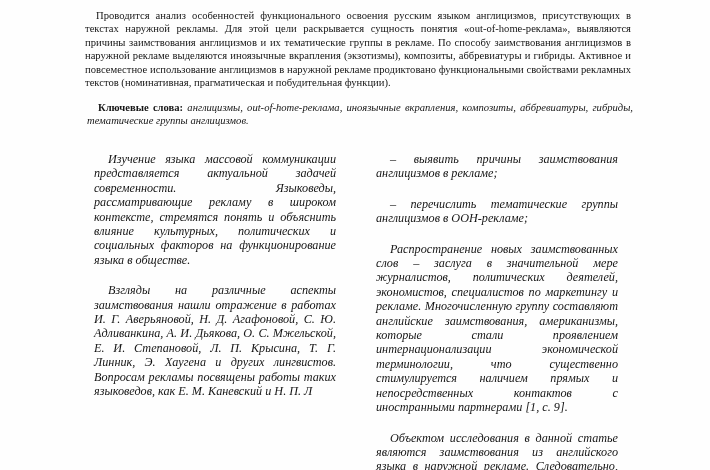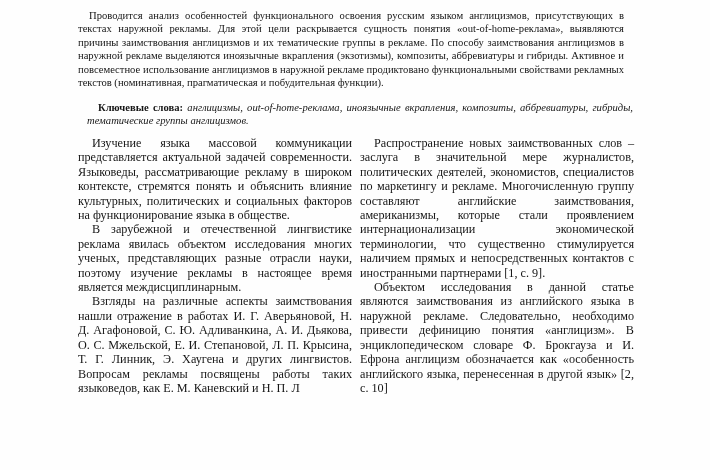--- a/index.html
+++ b/index.html
@@ -5,21 +5,21 @@
   html, body { margin:0; padding:0; background:#ffffff; }
   .page {
     position:relative;
     width:710px; height:470px;
     background:#fefefe;
     overflow:hidden;
     font-family:"Liberation Serif", serif;
     color:#151515;
   }
   .abstract {
-    position:absolute; left:78px; top:9px; width:546px;
+    position:absolute; left:85px; top:9px; width:546px;
     font-size:10.6px; line-height:13.4px;
     text-align:justify; text-indent:11px;
     margin:0;
   }
   .keywords {
     position:absolute; left:83px; top:97px; width:546px;
     font-size:10.6px; line-height:13px;
     text-align:justify; text-indent:11px;
     margin:4px;
   }
@@ -27,39 +27,40 @@
   .keywords .kw-text  { font-style:italic; }
   .columns {
     position:absolute; left:78px; top:136px; width:556px;
     display:flex; gap:8px;
   }
   .col {
     width:274px;
     font-size:12.2px; line-height:14.4px;
     text-align:justify;
   }
-  .col p { margin:0; text-indent:14px; }
+  .col p { margin:16px; text-indent:14px;font-style:italic; }
 </style>
 </head>
 <body>
 
 <div class="page">
 
   <p class="abstract">Проводится анализ особенностей функционального освоения русским языком англицизмов, присутствующих в текстах наружной рекламы. Для этой цели раскрывается сущность понятия «out-of-home-реклама», выявляются причины заимствования англицизмов и их тематические группы в рекламе. По способу заимствования англицизмов в наружной рекламе выделяются иноязычные вкрапления (экзотизмы), композиты, аббревиатуры и гибриды. Активное и повсеместное использование англицизмов в наружной рекламе продиктовано функциональными свойствами рекламных текстов (номинативная, прагматическая и побудительная функции).</p>
 
   <p class="keywords"><span class="kw-label">Ключевые слова:</span> <span class="kw-text">англицизмы, out-of-home-реклама, иноязычные вкрапления, композиты, аббревиатуры, гибриды, тематические группы англицизмов.</span></p>
 
   <div class="columns">
 
     <div class="col">
       <p>Изучение языка массовой коммуникации представляется актуальной задачей современности. Языковеды, рассматривающие рекламу в широком контексте, стремятся понять и объяснить влияние культурных, политических и социальных факторов на функционирование языка в обществе.</p>
-      <p>В зарубежной и отечественной лингвистике реклама явилась объектом исследования многих ученых, представляющих разные отрасли науки, поэтому изучение рекламы в настоящее время является междисциплинарным.</p>
       <p>Взгляды на различные аспекты заимствования нашли отражение в работах И. Г. Аверьяновой, Н. Д. Агафоновой, С. Ю. Адливанкина, А. И. Дьякова, О. С. Мжельской, Е. И. Степановой, Л. П. Крысина, Т. Г. Линник, Э. Хаугена и других лингвистов. Вопросам рекламы посвящены работы таких языковедов, как Е. М. Каневский и Н. П. Л</p>
     </div>
 
     <div class="col">
+      <p>– выявить причины заимствования англицизмов в рекламе;</p>
+      <p>– перечислить тематические группы англицизмов в OOH-рекламе;</p>
       <p>Распространение новых заимствованных слов – заслуга в значительной мере журналистов, политических деятелей, экономистов, специалистов по маркетингу и рекламе. Многочисленную группу составляют английские заимствования, американизмы, которые стали проявлением интернационализации экономической терминологии, что существенно стимулируется наличием прямых и непосредственных контактов с иностранными партнерами [1, с. 9].</p>
       <p>Объектом исследования в данной статье являются заимствования из английского языка в наружной рекламе. Следовательно, необходимо привести дефиницию понятия «англицизм». В энциклопедическом словаре Ф. Брокгауза и И. Ефрона англицизм обозначается как «особенность английского языка, перенесенная в другой язык» [2, с. 10]</p>
     </div>
 
   </div>
 
 </div>
 
 </body></html>

